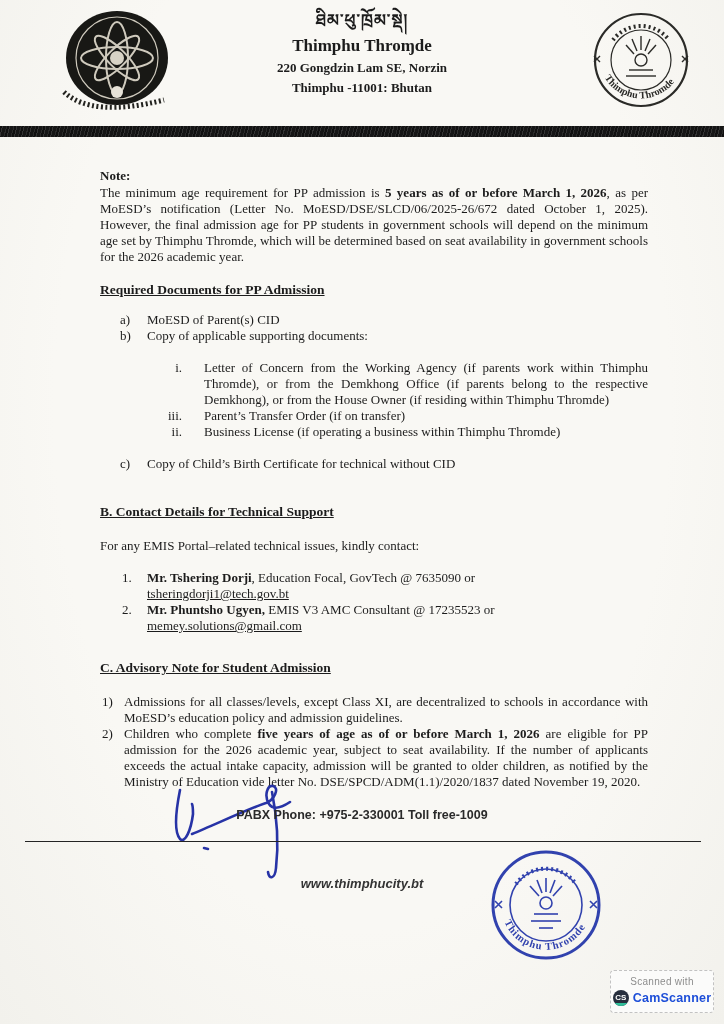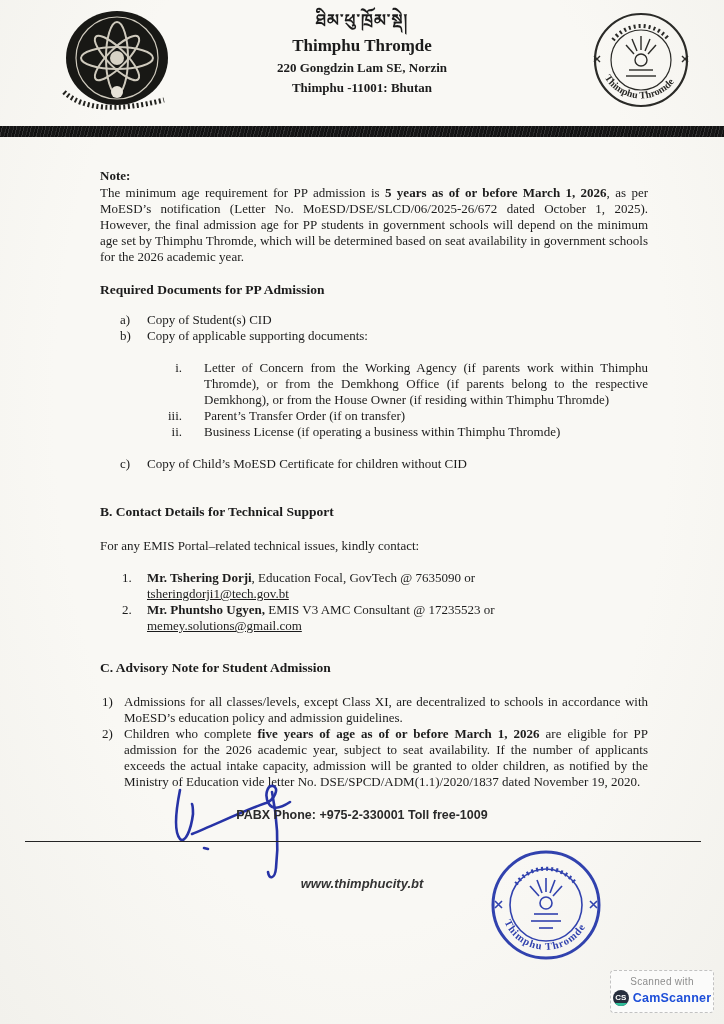--- a/index.html
+++ b/index.html
@@ -26,21 +26,21 @@
     background:#181818;
     background-image: repeating-linear-gradient(105deg, #101010 0 2px, #343434 2px 3px, #161616 3px 6px, #2a2a2a 6px 7px);
   }
   
   .content {
     position:absolute; left:100px; top:162px; width:548px;
     font-size:13px; line-height:16px; text-align:justify;
   }
   .h-bold { font-weight:bold; }
   .note-head { margin-top:6px; font-weight:bold; }
-  .sec-head { font-weight:bold; font-size:13.5px; }
+  .sec-head { font-weight:bold; font-size:13.5px;text-decoration:underline; }
   .note-para { margin-top:1px; }
   .req-head { margin-top:17px; }
   .mt14 { margin-top:14px; }
   .mt16 { margin-top:16px; }
   .mt18 { margin-top:18px; }
   .mt26 { margin-top:26px; }
   .mt32 { margin-top:32px; }
   .li { display:flex; }
   .li .txt { flex:1; text-align:justify; }
   .abc { padding-left:20px; }
@@ -135,21 +135,21 @@
 
   <div class="content">
 
     <div class="note-head">Note:</div>
     <p class="note-para"><span>The minimum age requirement for PP admission is </span><span class="h-bold">5 years as of or before March 1, 2026</span><span>, as per MoESD’s notification (Letter No. MoESD/DSE/SLCD/06/2025-26/672 dated October 1, 2025). However, the final admission age for PP students in government schools will depend on the minimum age set by Thimphu Thromde, which will be determined based on seat availability in government schools for the 2026 academic year.</span></p>
 
     <div class="sec-head req-head">Required Documents for PP Admission</div>
 
     <div class="li abc mt14">
       <span class="mk">a)</span>
-      <span class="txt">Copy of Student(s) CID</span>
+      <span class="txt">MoESD of Parent(s) CID</span>
     </div>
     <div class="li abc">
       <span class="mk">b)</span>
       <span class="txt">Copy of applicable supporting documents:</span>
     </div>
 
     <div class="li sub mt16">
       <span class="mk">i.</span>
       <span class="txt">Letter of Concern from the Working Agency (if parents work within Thimphu Thromde), or from the Demkhong Office (if parents belong to the respective Demkhong), or from the House Owner (if residing within Thimphu Thromde)</span>
     </div>
@@ -157,21 +157,21 @@
       <span class="mk">iii.</span>
       <span class="txt">Parent’s Transfer Order (if on transfer)</span>
     </div>
     <div class="li sub">
       <span class="mk">ii.</span>
       <span class="txt">Business License (if operating a business within Thimphu Thromde)</span>
     </div>
 
     <div class="li abc mt16">
       <span class="mk">c)</span>
-      <span class="txt">Copy of Child’s MoESD Certificate for children without CID</span>
+      <span class="txt">Copy of Child’s Birth Certificate for technical without CID</span>
     </div>
 
     <div class="sec-head mt32">B. Contact Details for Technical Support</div>
     <p class="mt18">For any EMIS Portal–related technical issues, kindly contact:</p>
 
     <div class="li num mt16">
       <span class="mk">1.</span>
       <span class="txt"><span class="h-bold">Mr. Tshering Dorji</span><span>, Education Focal, GovTech @ 7635090 or</span><br><span class="email">tsheringdorji1@tech.gov.bt</span></span>
     </div>
     <div class="li num">

